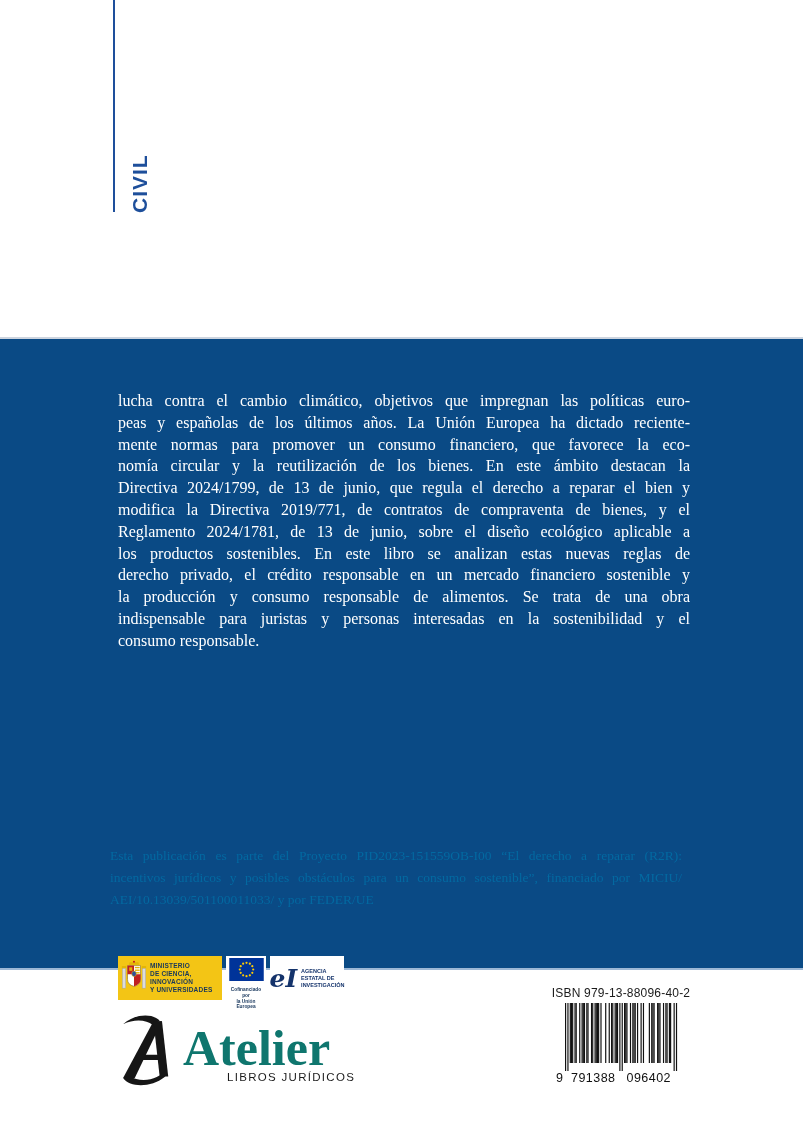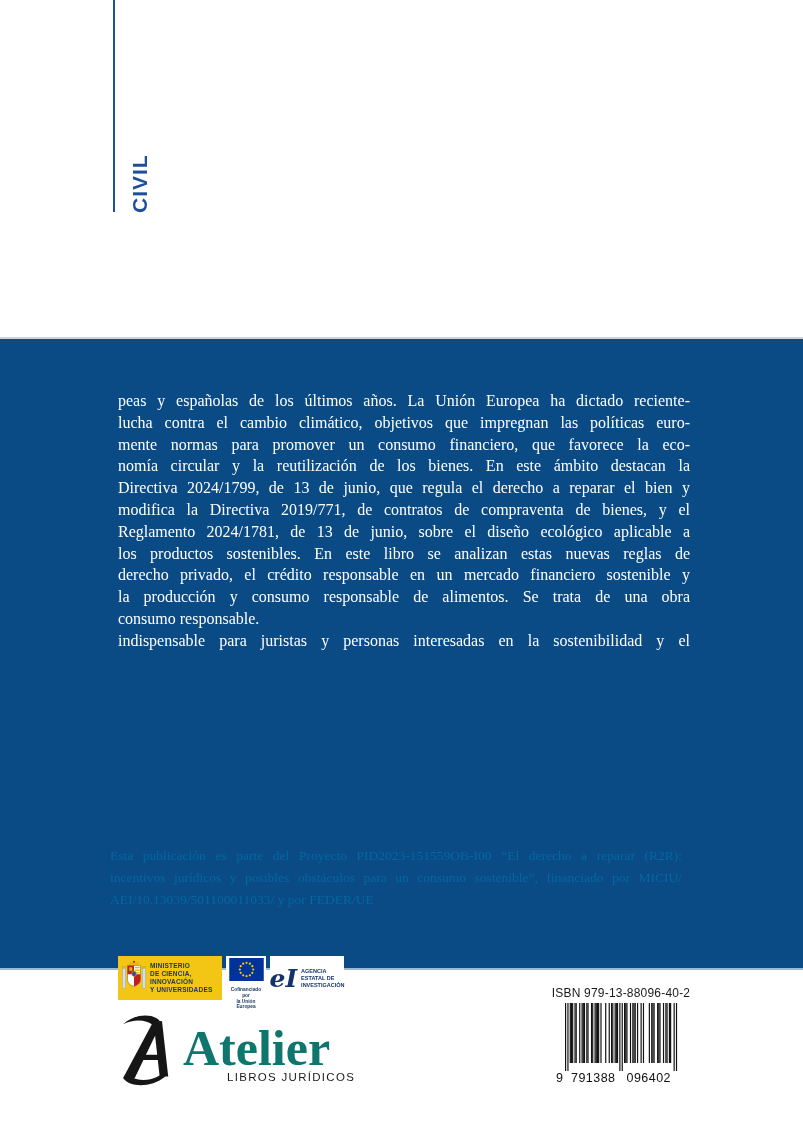--- a/index.html
+++ b/index.html
@@ -79,32 +79,32 @@
 <body>
 
 <div class="page">
 
   <div class="spine-rule"></div>
   <div class="spine-label">CIVIL</div>
 
   <div class="blue-panel"></div>
 
   <div class="description">
+    <div class="jline">lucha contra el cambio climático, objetivos que impregnan las políticas euro-</div>
     <div class="jline">peas y españolas de los últimos años. La Unión Europea ha dictado reciente-</div>
-    <div class="jline">lucha contra el cambio climático, objetivos que impregnan las políticas euro-</div>
     <div class="jline">mente normas para promover un consumo financiero, que favorece la eco-</div>
     <div class="jline">nomía circular y la reutilización de los bienes. En este ámbito destacan la</div>
     <div class="jline">Directiva 2024/1799, de 13 de junio, que regula el derecho a reparar el bien y</div>
     <div class="jline">modifica la Directiva 2019/771, de contratos de compraventa de bienes, y el</div>
     <div class="jline">Reglamento 2024/1781, de 13 de junio, sobre el diseño ecológico aplicable a</div>
     <div class="jline">los productos sostenibles. En este libro se analizan estas nuevas reglas de</div>
     <div class="jline">derecho privado, el crédito responsable en un mercado financiero sostenible y</div>
     <div class="jline">la producción y consumo responsable de alimentos. Se trata de una obra</div>
+    <div class="jline">indispensable para juristas y personas interesadas en la sostenibilidad y el</div>
     <div class="jline lastline">consumo responsable.</div>
-    <div class="jline">indispensable para juristas y personas interesadas en la sostenibilidad y el</div>
   </div>
 
   <div class="funding">
     <div class="jline">Esta publicación es parte del Proyecto PID2023-151559OB-I00 “El derecho a reparar (R2R):</div>
     <div class="jline">incentivos jurídicos y posibles obstáculos para un consumo sostenible”, financiado por MICIU/</div>
     <div class="jline lastline">AEI/10.13039/501100011033/ y por FEDER/UE</div>
   </div>
 
   <div class="logos">
 

